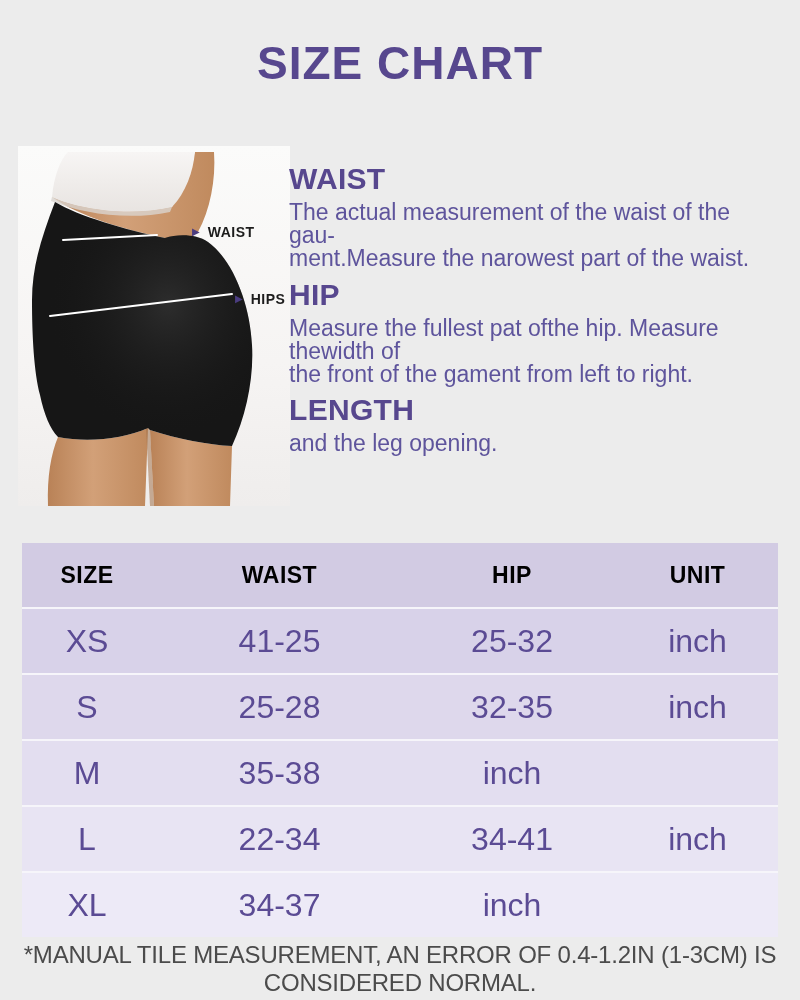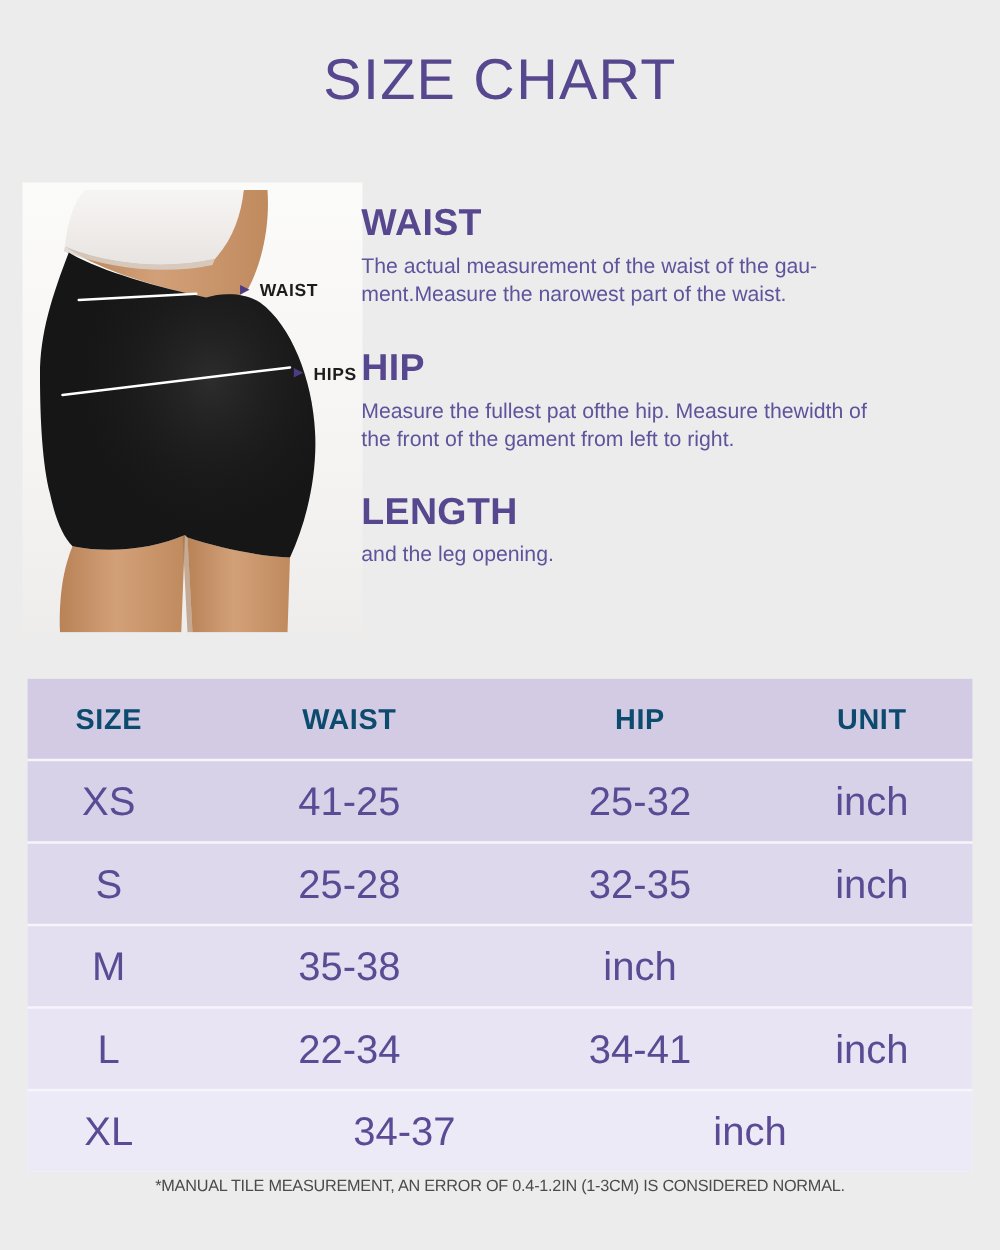--- a/index.html
+++ b/index.html
@@ -3,21 +3,21 @@
 <meta charset="utf-8">
 <style>
   html,body{margin:0;padding:0;}
   .page{
     position:relative; width:800px; height:1000px;
     background:#ececec; overflow:hidden;
     font-family:"Liberation Sans", sans-serif;
   }
   .page-title{
     position:absolute; left:0; top:36px; width:800px;
-    text-align:center; font-size:46px; font-weight:normal;
+    text-align:center; font-size:46px; font-weight:bold;
     color:#57478e; letter-spacing:1px;
   }
   
   .photo{
     position:absolute; left:18px; top:146px; width:272px; height:360px;
     background:linear-gradient(180deg,#fbfbfa 0%,#f6f4f3 60%,#efedec 100%);
     overflow:hidden;
   }
   .photo svg{display:block;}
   .callout{
@@ -31,52 +31,52 @@
   }
   .callout-waist{left:192px; top:224px;}
   .callout-hips{left:235px; top:291px;}
   
   .section{position:absolute; left:289px; width:480px;}
   .section h2{
     margin:0 0 7px 0; font-size:30px; font-weight:bold;
     color:#57478e; letter-spacing:0.3px; line-height:1;
   }
   .section .line{
-    font-size:17px; color:#5e549c; line-height:23px;
+    font-size:23px; color:#5e549c; line-height:23px;
   }
   .sec-waist{top:164px;}
   .sec-hip{top:280px;}
   .sec-length{top:395px;}
   
   .size-table{
     position:absolute; left:22px; top:543px; width:756px;
     display:flex; flex-direction:column; gap:2px;
     background:#f6f5fa;
   }
   .trow{
     height:64px; display:grid;
     grid-template-columns:130px 255px 210px 161px;
     align-items:center; text-align:center;
   }
   .trow.thead{background:#d2cbe3;}
   .trow.r0{background:#d8d2e9;}
   .trow.r1{background:#ded8ec;}
   .trow.r2{background:#e3def0;}
   .trow.r3{background:#e8e4f3;}
-  .trow.r4{background:#edeaf7;gap:44px;}
+  .trow.r4{background:#edeaf7;}
   .trow.thead .cell{
-    font-size:23px; font-weight:bold; color:#0c4a6e; letter-spacing:0.5px;
+    font-size:23px; font-weight:bold; color:#000000; letter-spacing:0.5px;
   }
   .trow .cell{
     font-size:32px; color:#5b4b94;
   }
   
   .footnote{
     position:absolute; left:0; top:941px; width:800px;
-    text-align:center; font-size:13px; font-weight:500;
+    text-align:center; font-size:24px; font-weight:500;
     color:#4b4b4b; letter-spacing:-0.2px;
   }
 </style>
 </head>
 <body>
 
 <div class="page">
 
   <div class="page-title">SIZE CHART</div>
 

